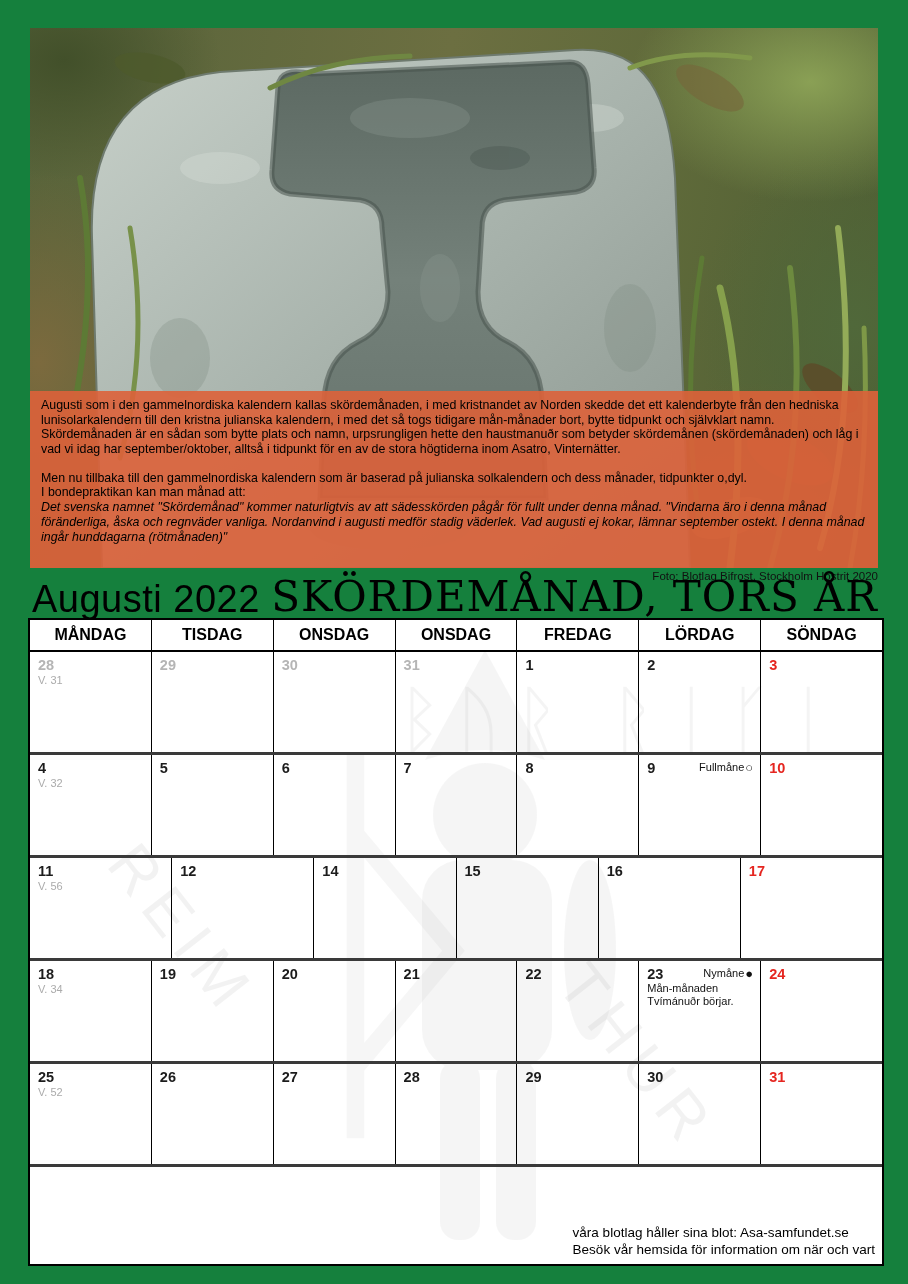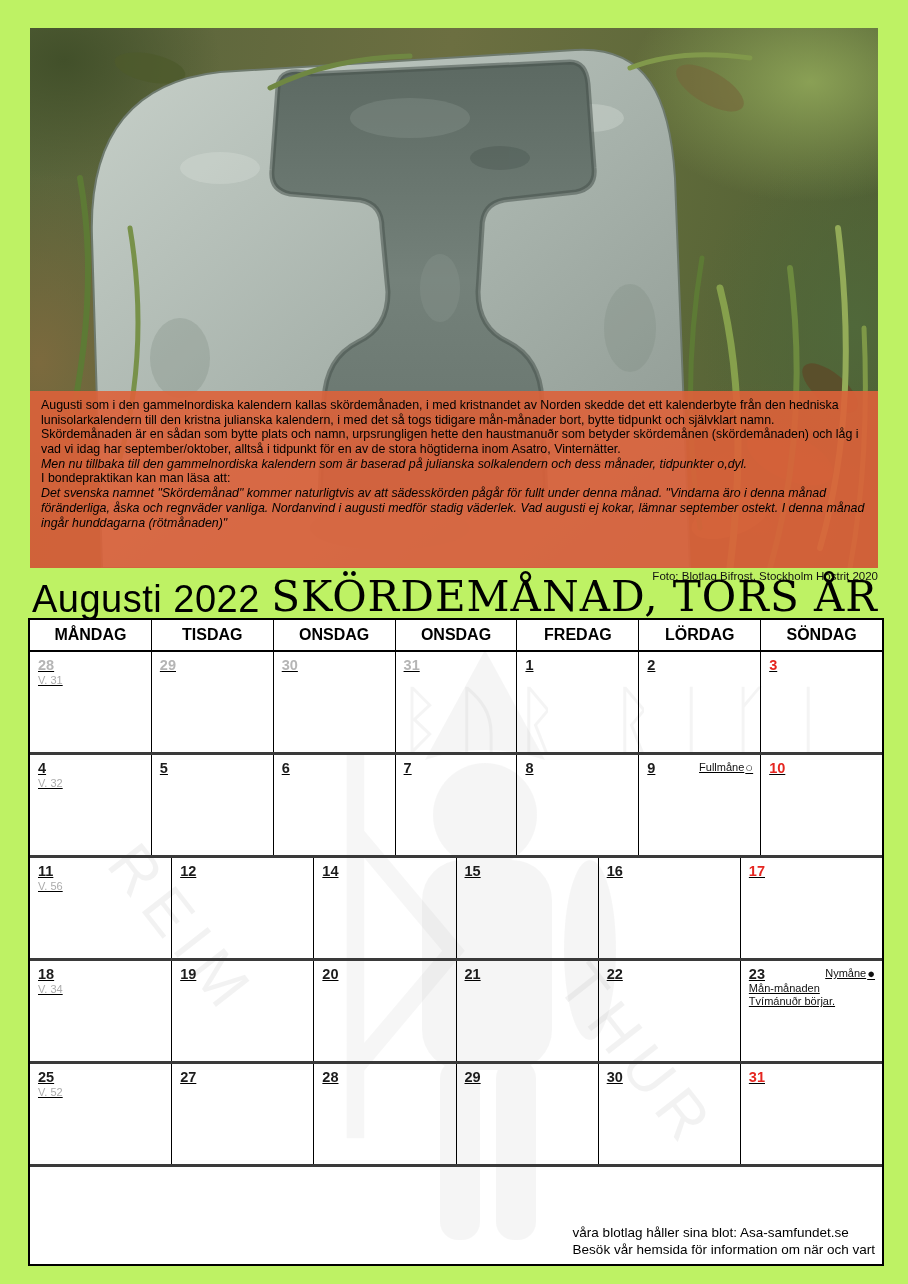--- a/index.html
+++ b/index.html
@@ -1,36 +1,36 @@
 <!DOCTYPE html>
 <html><head>
 <meta charset="utf-8">
 <style>
   html,body{margin:0;padding:0;background:#fff;}
-  .page{position:relative;width:908px;height:1284px;background:#bef264;overflow:hidden;
+  .page{position:relative;width:908px;height:1284px;background:#15803d;overflow:hidden;
         font-family:"Liberation Sans",sans-serif;color:#000;}
 
   
   .photo{position:absolute;left:30px;top:28px;width:848px;height:540px;overflow:hidden;
     background-color:#5e6838;
     background-image:
       radial-gradient(ellipse 300px 200px at 92% 10%, #8aa055 0%, rgba(138,160,85,0) 60%),
       radial-gradient(ellipse 260px 300px at 97% 55%, #50683a 0%, rgba(80,104,58,0) 60%),
       radial-gradient(ellipse 320px 230px at 86% 92%, #6e5a32 0%, rgba(110,90,50,0) 62%),
       radial-gradient(ellipse 260px 200px at 4% 6%, #42502a 0%, rgba(66,80,42,0) 60%),
       radial-gradient(ellipse 220px 320px at 1% 62%, #7c6a3e 0%, rgba(124,106,62,0) 60%),
       radial-gradient(ellipse 260px 160px at 30% 96%, #2f3a20 0%, rgba(47,58,32,0) 65%),
       linear-gradient(100deg, #57633a, #6c6f41 45%, #5f6a3a 70%, #4c5c32);}
   .photo svg{position:absolute;left:0;top:0;}
 
   
   .intro{position:absolute;left:0;right:0;bottom:0;height:170px;
     background:rgba(221,98,58,0.90);padding:7px 11px 0 11px;
     font-size:12.4px;line-height:1.185;color:#000;}
-  .intro .p2{font-style:italic;}
+  .intro .p2{margin-top:14px;}
   .intro .quote{font-style:italic;}
 
   
   .credit{position:absolute;top:570px;right:30px;font-size:11.5px;color:#111;}
   .title-row{position:absolute;left:30px;top:580px;width:848px;height:40px;}
   .title-left{position:absolute;left:2px;top:-2px;font-size:38px;letter-spacing:0.5px;}
   .title-right{position:absolute;right:0;top:-8px;font-size:42px;
     font-family:"DejaVu Serif",serif;letter-spacing:1px;font-weight:500;}
 
   
@@ -46,21 +46,21 @@
     color:rgba(0,0,0,0.05);transform:rotate(52deg);transform-origin:left top;}
   .wm svg{position:absolute;left:0;top:0;}
 
   .row{display:flex;position:relative;z-index:1;}
   .hrow{height:30px;border-bottom:2px solid #000;}
   .hcell{flex:1;display:flex;align-items:center;justify-content:center;
     font-weight:bold;font-size:16px;border-right:1px solid #000;background:#fff;}
   .hcell:last-child,.dcell:last-child{border-right:none;}
   .wrow{height:100px;border-bottom:3px solid #3a3a3a;}
   .dcell{flex:1;position:relative;border-right:1px solid #000;padding:6px 7px 0 8px;
-    box-sizing:border-box;overflow:hidden;text-decoration:underline;}
+    box-sizing:border-box;overflow:hidden;}
   .date-line{display:flex;justify-content:space-between;align-items:flex-start;}
   .date-num{font-weight:bold;font-size:14.5px;color:#1c1c1c;line-height:1.05;}
   .muted .date-num{color:#b5b5b5;}
   .red .date-num{color:#e52620;}
   .week-label{font-size:11px;color:#ababab;margin-top:1px;}
   .note{font-size:11px;color:#111;display:flex;align-items:center;line-height:1;}
   .moon{font-size:13px;margin-left:1px;line-height:1;}
   .note-line{font-size:11px;line-height:1.2;color:#111;}
   .frow{height:97px;position:relative;}
   .footer-text{position:absolute;right:7px;bottom:5px;font-size:13.5px;line-height:1.25;
@@ -124,21 +124,21 @@
         <path d="M40,400 Q70,260 50,150" stroke="#5d7a35" stroke-width="6"></path>
         <path d="M90,430 Q120,320 100,200" stroke="#78914a" stroke-width="5"></path>
         <path d="M240,60 Q300,30 380,28" stroke="#6f8742" stroke-width="5"></path>
         <path d="M600,40 Q650,20 720,30" stroke="#81994b" stroke-width="5"></path>
       </g>
     </svg>
 
     <div class="intro">
       <div>Augusti som i den gammelnordiska kalendern kallas skördemånaden, i med kristnandet av Norden skedde det ett kalenderbyte från den hedniska lunisolarkalendern till den kristna julianska kalendern, i med det så togs tidigare mån-månader bort, bytte tidpunkt och självklart namn. Skördemånaden är en sådan som bytte plats och namn, urpsrungligen hette den haustmanuðr som betyder skördemånen (skördemånaden) och låg i vad vi idag har september/oktober, alltså i tidpunkt för en av de stora högtiderna inom Asatro, Vinternätter.</div>
       <div class="p2">Men nu tillbaka till den gammelnordiska kalendern som är baserad på julianska solkalendern och dess månader, tidpunkter o,dyl.</div>
-      <div>I bondepraktikan kan man läsa att:</div>
+      <div>I bondepraktikan kan man månad att:</div>
       <div class="quote">Det svenska namnet "Skördemånad" kommer naturligtvis av att sädesskörden pågår för fullt under denna månad. "Vindarna äro i denna månad föränderliga, åska och regnväder vanliga. Nordanvind i augusti medför stadig väderlek. Vad augusti ej kokar, lämnar september ostekt. I denna månad ingår hunddagarna (rötmånaden)"</div>
     </div>
   </div>
 
   <div class="credit">Foto: Blotlag Bifrost, Stockholm Höstrit 2020</div>
   <div class="title-row">
     <div class="title-left">Augusti 2022</div>
     <div class="title-right">SKÖRDEMÅNAD, TORS ÅR</div>
   </div>
 
@@ -314,27 +314,37 @@
             <div class="date-line">
               <span class="date-num">23</span>
               <span class="note">
                 <span>Nymåne</span>
                 <span class="moon">●</span>
               </span>
             </div>
             <div class="note-line">Mån-månaden</div>
             <div class="note-line">Tvímánuðr börjar.</div>
           </div>
+          <div class="dcell red">
+            <div class="date-line">
+              <span class="date-num">24</span>
+            </div>
+          </div>
         </div>
         <div class="row wrow">
           <div class="dcell">
             <div class="date-line">
               <span class="date-num">25</span>
             </div>
             <div class="week-label">V. 52</div>
+          </div>
+          <div class="dcell">
+            <div class="date-line">
+              <span class="date-num">26</span>
+            </div>
           </div>
           <div class="dcell">
             <div class="date-line">
               <span class="date-num">27</span>
             </div>
           </div>
           <div class="dcell">
             <div class="date-line">
               <span class="date-num">28</span>
             </div>

